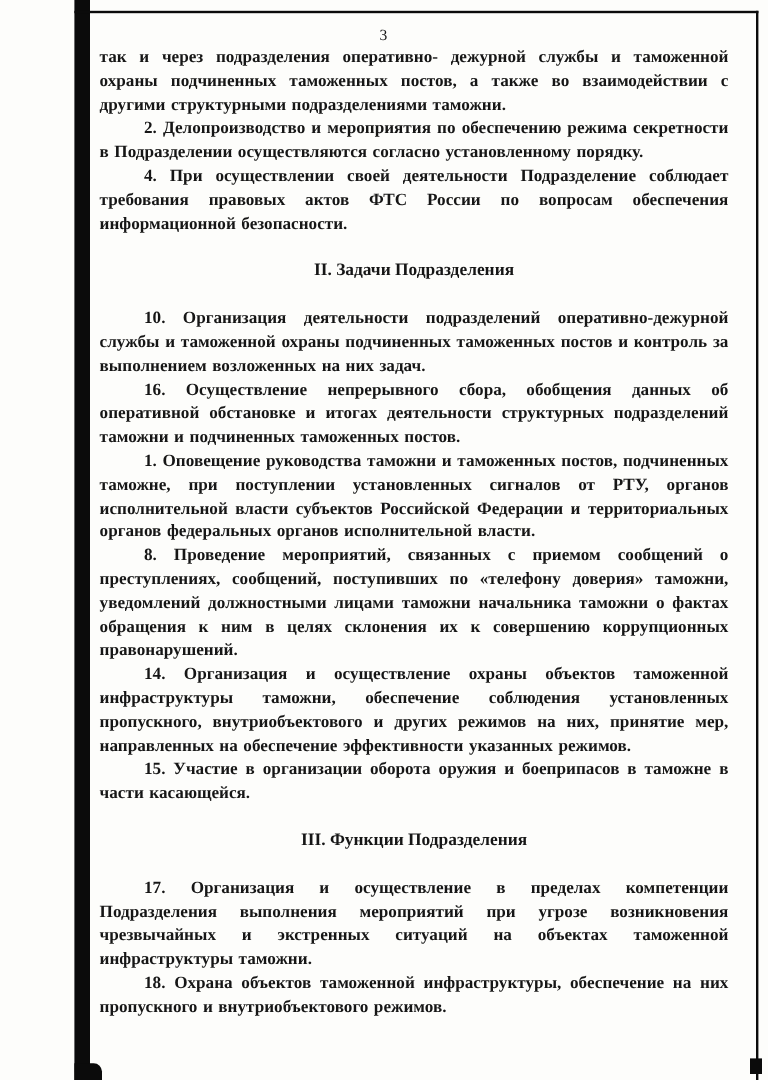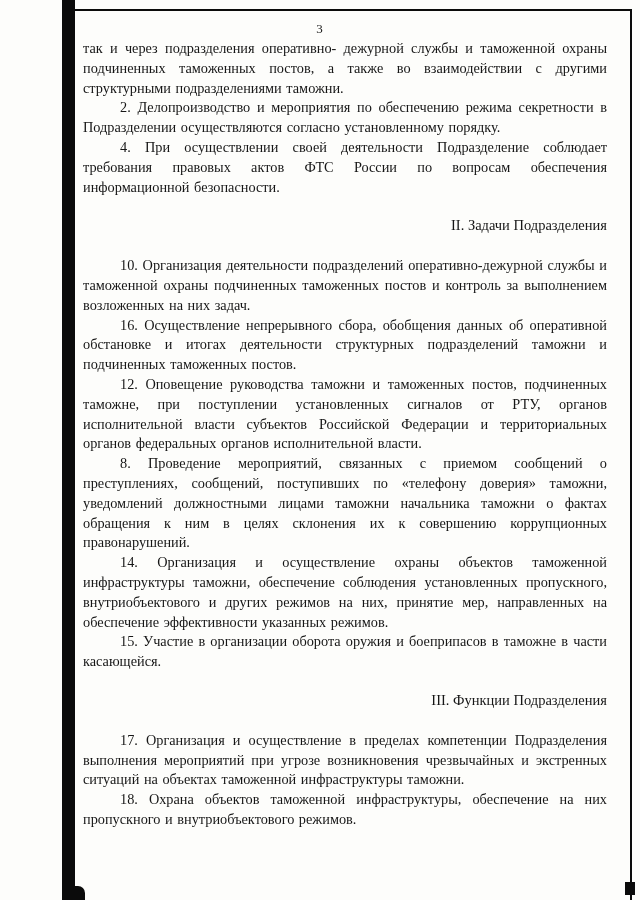--- a/index.html
+++ b/index.html
@@ -29,25 +29,26 @@
   }
   .content {
     position: absolute; left: 83px; top: 39px;
     width: 524px;
   }
   .para {
     text-align: justify;
     font-size: 14.3px;
     line-height: 19.8px;
     word-spacing: 1px;
+    font-weight: bold;
   }
   .para.indent { text-indent: 37px; }
   .heading {
-    text-align: right;
-    font-weight: normal;
+    text-align: center;
+    font-weight: bold;
     font-size: 14.5px;
     line-height: 19.8px;
     margin: 19px 0 20px 0;
   }
 </style>
 </head>
 <body>
 
 <div class="page">
   <div class="edge-left"></div>
@@ -58,21 +59,21 @@
 
   <div class="page-number">3</div>
 
   <div class="content">
       <div class="para">так и через подразделения оперативно- дежурной службы и таможенной охраны подчиненных таможенных постов, а также во взаимодействии с другими структурными подразделениями таможни.</div>
       <div class="para indent">2. Делопроизводство и мероприятия по обеспечению режима секретности в Подразделении осуществляются согласно установленному порядку.</div>
       <div class="para indent">4. При осуществлении своей деятельности Подразделение соблюдает требования правовых актов ФТС России по вопросам обеспечения информационной безопасности.</div>
       <div class="heading">II. Задачи Подразделения</div>
       <div class="para indent">10. Организация деятельности подразделений оперативно-дежурной службы и таможенной охраны подчиненных таможенных постов и контроль за выполнением возложенных на них задач.</div>
       <div class="para indent">16. Осуществление непрерывного сбора, обобщения данных об оперативной обстановке и итогах деятельности структурных подразделений таможни и подчиненных таможенных постов.</div>
-      <div class="para indent">12. Оповещение руководства таможни и таможенных постов, подчиненных таможне, при поступлении установленных сигналов от РТУ, органов исполнительной власти субъектов Российской Федерации и территориальных органов федеральных органов исполнительной власти.</div>
+      <div class="para indent">1. Оповещение руководства таможни и таможенных постов, подчиненных таможне, при поступлении установленных сигналов от РТУ, органов исполнительной власти субъектов Российской Федерации и территориальных органов федеральных органов исполнительной власти.</div>
       <div class="para indent">8. Проведение мероприятий, связанных с приемом сообщений о преступлениях, сообщений, поступивших по «телефону доверия» таможни, уведомлений должностными лицами таможни начальника таможни о фактах обращения к ним в целях склонения их к совершению коррупционных правонарушений.</div>
       <div class="para indent">14. Организация и осуществление охраны объектов таможенной инфраструктуры таможни, обеспечение соблюдения установленных пропускного, внутриобъектового и других режимов на них, принятие мер, направленных на обеспечение эффективности указанных режимов.</div>
       <div class="para indent">15. Участие в организации оборота оружия и боеприпасов в таможне в части касающейся.</div>
       <div class="heading">III. Функции Подразделения</div>
       <div class="para indent">17. Организация и осуществление в пределах компетенции Подразделения выполнения мероприятий при угрозе возникновения чрезвычайных и экстренных ситуаций на объектах таможенной инфраструктуры таможни.</div>
       <div class="para indent">18. Охрана объектов таможенной инфраструктуры, обеспечение на них пропускного и внутриобъектового режимов.</div>
     </div>
 </div>
 
 </body></html>

